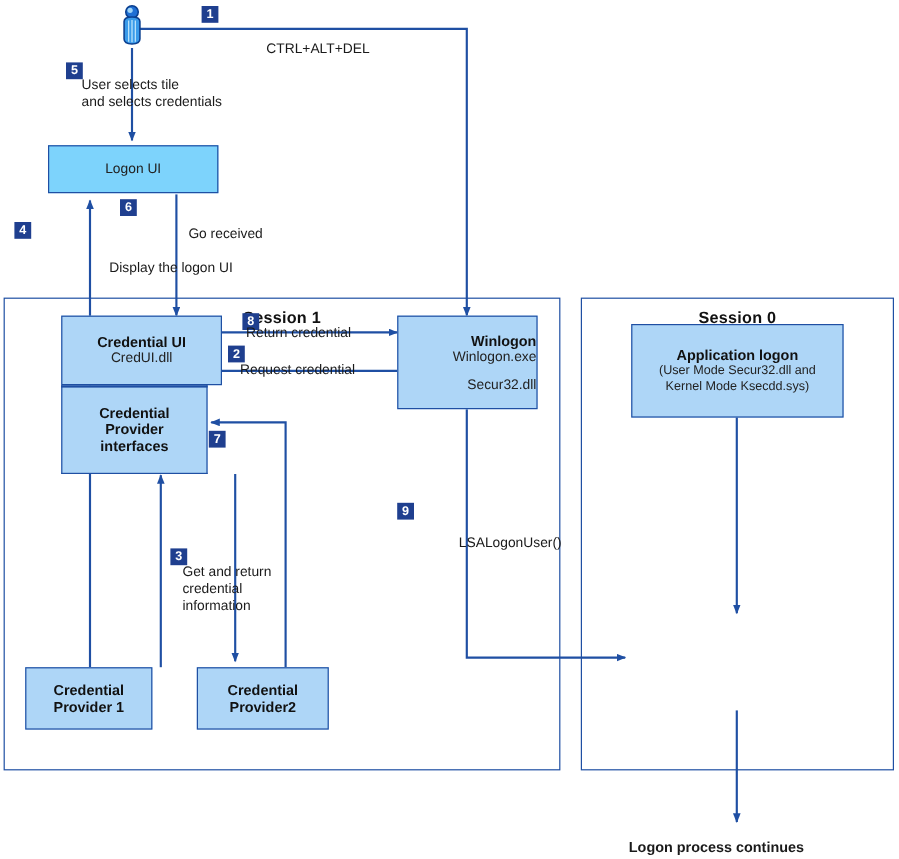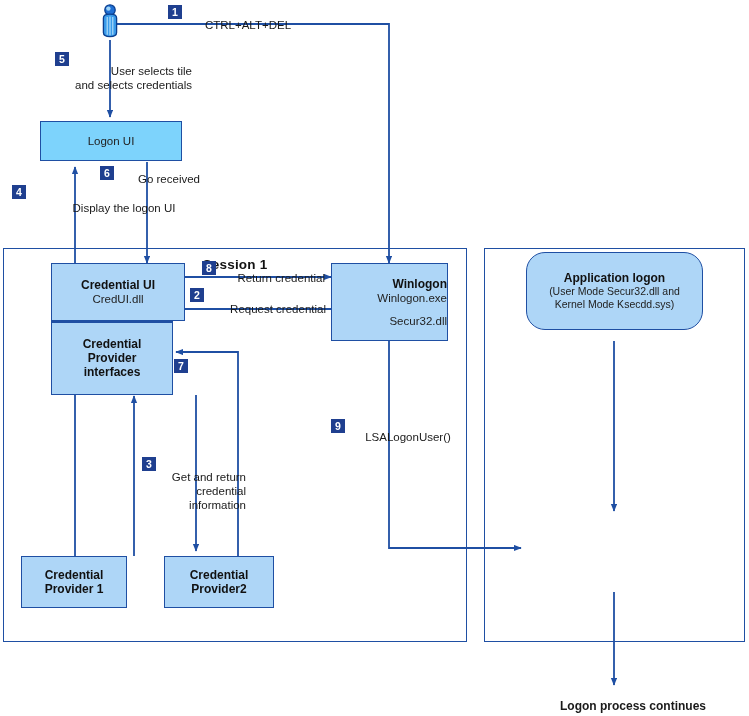--- a/index.html
+++ b/index.html
@@ -11,22 +11,22 @@
   .box{position:absolute;box-sizing:border-box;display:flex;flex-direction:column;
        align-items:center;justify-content:center;text-align:center;}
   .box-white{background:#7dd3fc;border:1.5px solid #1f4fa3;}
   .box-blue{background:#aed6f7;border:1.5px solid #1f4fa3;}
   .box-orange{background:#fcb913;border:1.5px solid #d46a10;}
 
   .container-box{position:absolute;box-sizing:border-box;border:1.5px solid #1f4fa3;background:transparent;margin-top:18px;}
   .container-title{position:absolute;width:100%;text-align:center;top:8px;left:0;
       font-size:13.5px;font-weight:bold;color:#111;letter-spacing:.2px;}
 
-  .lbl{position:absolute;font-size:11.5px;color:#1a1a1a;line-height:14px;text-align:right;}
-  .lbl-l{text-align:center;}
+  .lbl{position:absolute;font-size:11.5px;color:#1a1a1a;line-height:14px;text-align:left;}
+  .lbl-l{text-align:right;margin-top:16px;}
   .lbl-bold{font-weight:bold;}
 
   .badge{position:absolute;width:14px;height:14px;background:#1f3f8f;color:#fff;
       font-size:10.5px;font-weight:bold;display:flex;align-items:center;justify-content:center;
       line-height:1;}
 
   .t-bold{font-weight:bold;font-size:12px;color:#111;line-height:14px;}
   .t-norm{font-weight:normal;font-size:11.5px;color:#222;line-height:14px;}
   .t-sm{font-weight:normal;font-size:10.5px;color:#222;line-height:13px;}
 
@@ -148,21 +148,21 @@
   <div class="box box-blue" style="left:21px;top:556px;width:106px;height:52px;">
     <div class="t-bold">Credential</div>
     <div class="t-bold">Provider 1</div>
   </div>
 
   <div class="box box-blue" style="left:164px;top:556px;width:110px;height:52px;">
     <div class="t-bold">Credential</div>
     <div class="t-bold">Provider2</div>
   </div>
 
-  <div class="box box-blue" style="left:526px;top:252px;width:177px;height:78px;border-radius:19px;">
+  <div class="box box-blue" style="left:526px;top:270px;width:177px;height:78px;">
     <div class="t-bold">Application logon</div>
     <div class="t-sm">(User Mode Secur32.dll and</div>
     <div class="t-sm">Kernel Mode Ksecdd.sys)</div>
   </div>
 
 
   <div class="lbl lbl-bold" style="left:524px;top:699px;width:182px;font-size:12px;">Logon process continues</div>
 
 </div>
 

